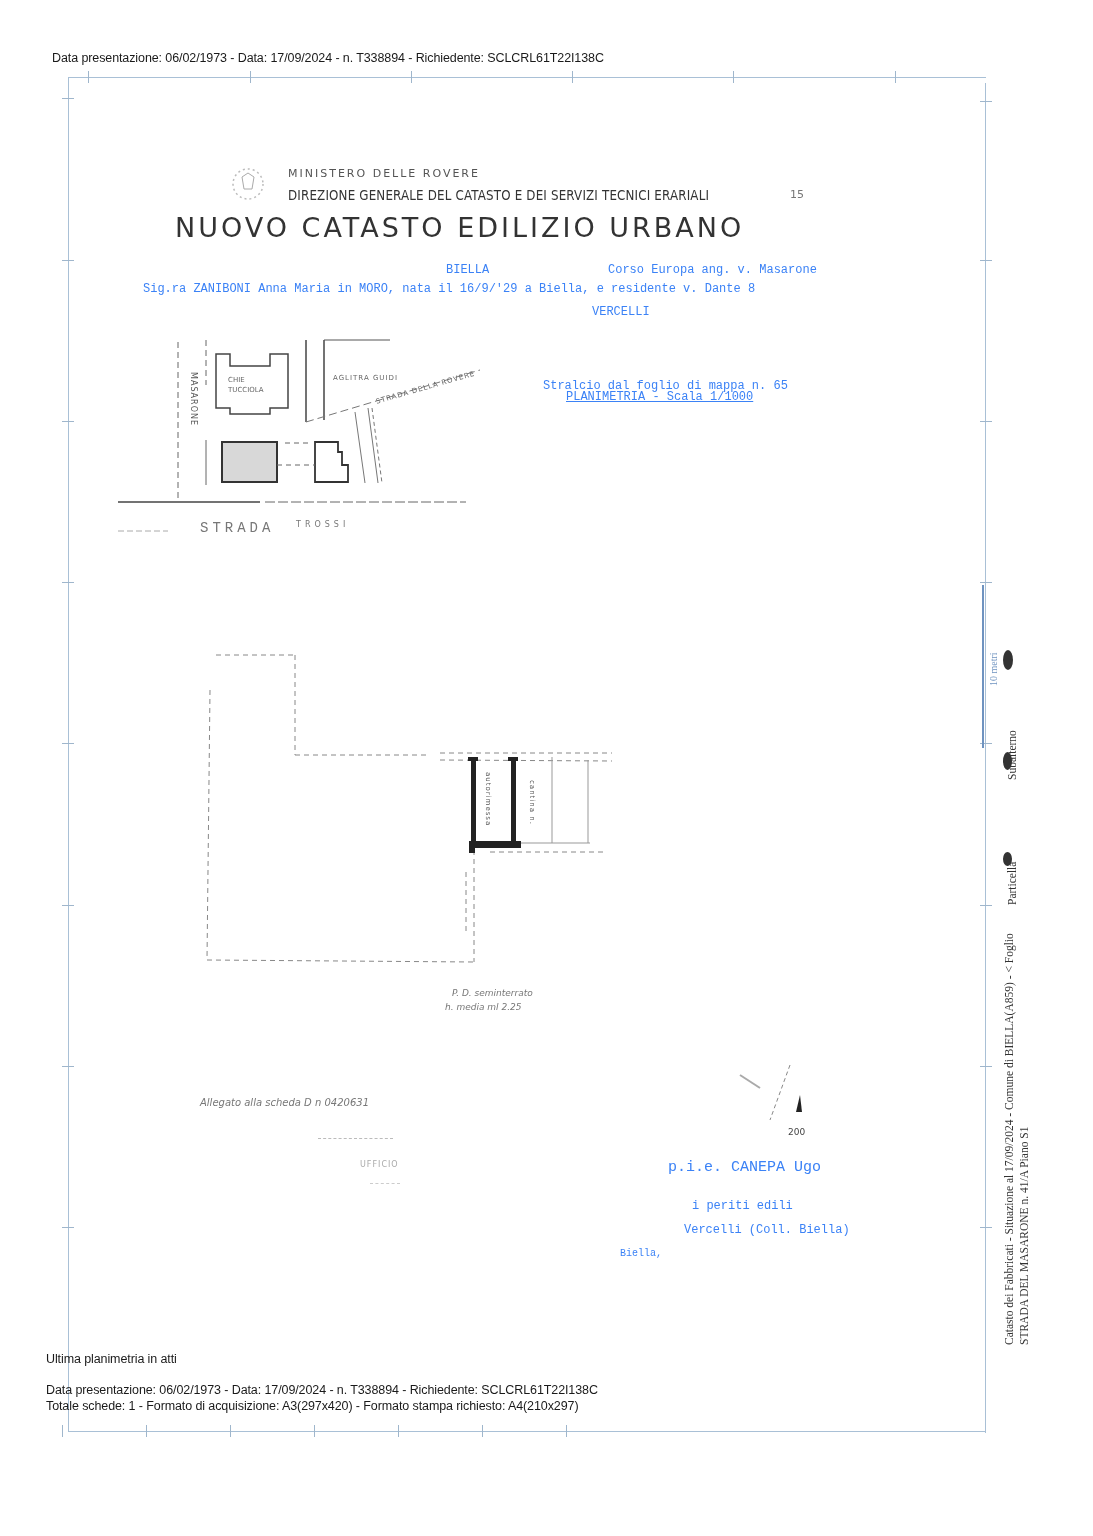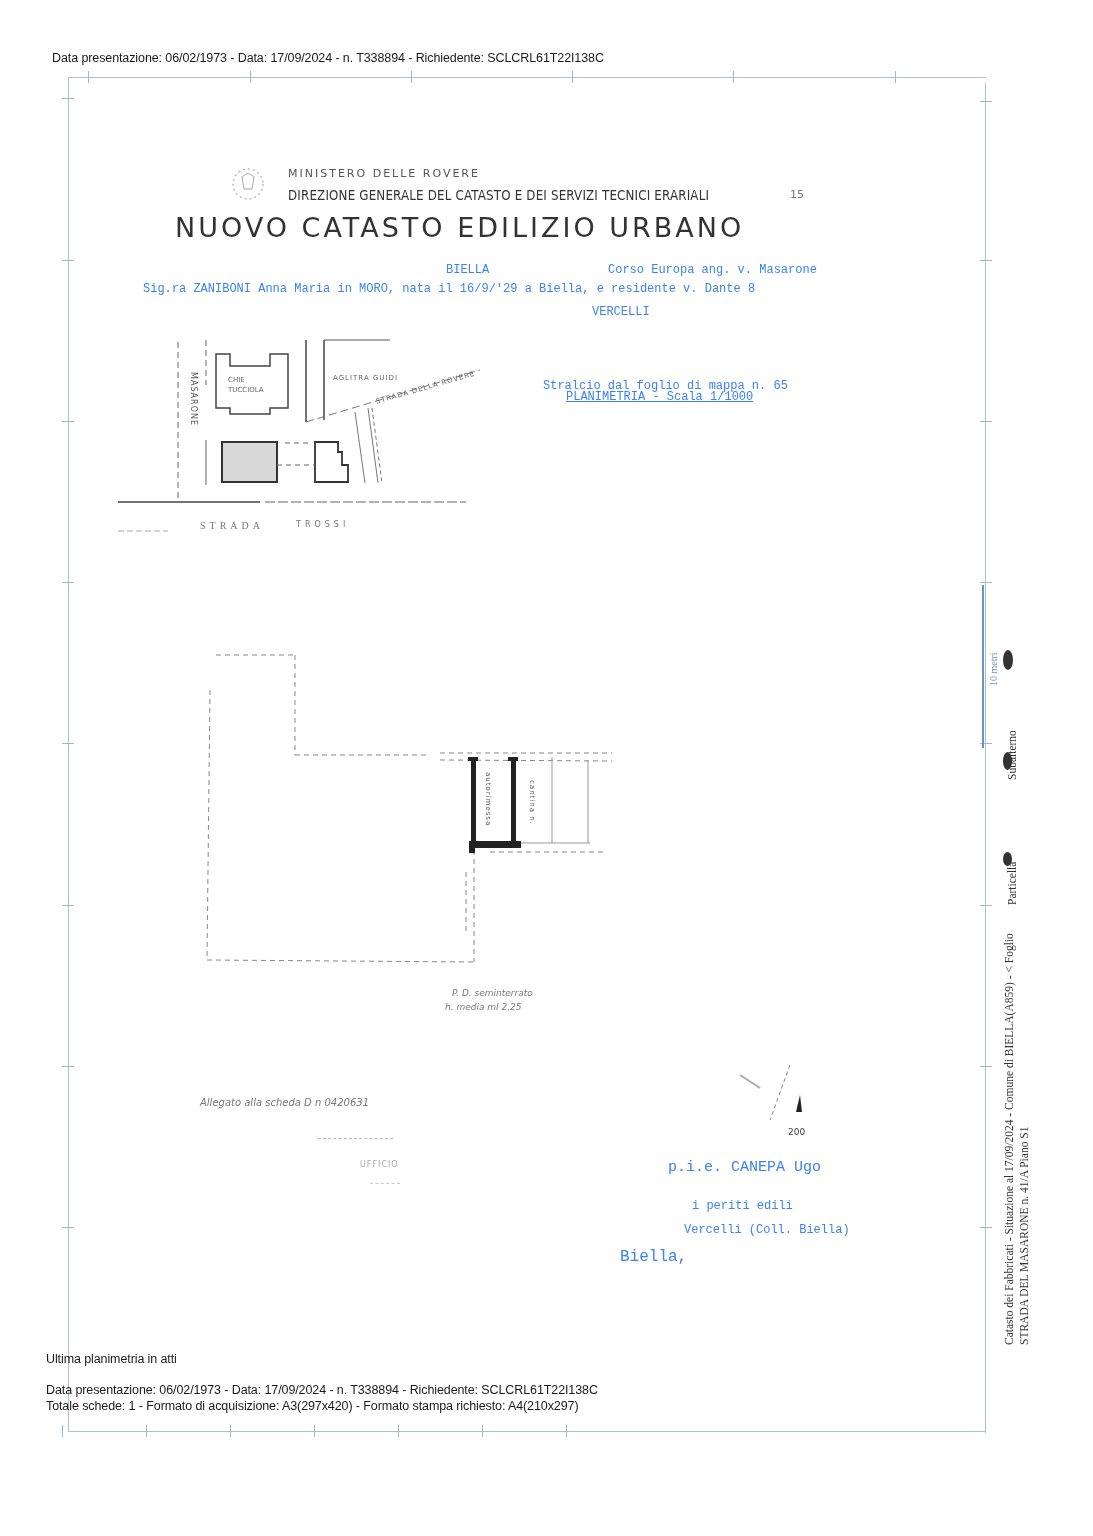--- a/index.html
+++ b/index.html
@@ -105,21 +105,21 @@
 
       <line x1="8" y1="172" x2="150" y2="172" stroke="#444" stroke-width="1.4"></line>
       <line x1="155" y1="172" x2="356" y2="172" stroke="#666" stroke-dasharray="10 3"></line>
       <line x1="8" y1="201" x2="58" y2="201" stroke="#aaa" stroke-dasharray="6 3"></line>
     </g>
   </svg>
   <div class="abs rot-label" style="left:198px; top:372px;">MASARONE</div>
   <div class="abs" style="left:228px; top:375px; font-family:'DejaVu Sans',sans-serif; font-size:7px; color:#666; width:40px; line-height:10px;">CHIE TUCCIOLA</div>
   <div class="abs" style="left:333px; top:374px; font-family:'DejaVu Sans',sans-serif; font-size:7px; color:#666; letter-spacing:1px;">AGLITRA GUIDI</div>
   <div class="abs" style="left:375px; top:398px; font-family:'DejaVu Sans',sans-serif; font-size:7px; color:#666; letter-spacing:1px; transform:rotate(-16deg); transform-origin:left top; white-space:nowrap;">STRADA DELLA ROVERE</div>
-  <div class="abs" style="left:200px; top:520px; font-family:Liberation Serif, serif; font-size:10px; color:#777; letter-spacing:4px;">STRADA</div>
+  <div class="abs" style="left:200px; top:520px; font-family:Liberation Mono, monospace; font-size:14px; color:#777; letter-spacing:4px;">STRADA</div>
   <div class="abs" style="left:296px; top:520px; font-family:'DejaVu Sans',sans-serif; font-size:8px; color:#777; letter-spacing:4px;">TROSSI</div>
 
   <div class="abs mono" style="left:566px; top:362px; font-size:12px; text-decoration:underline;margin-top:28px;">PLANIMETRIA - Scala 1/1000</div>
   <div class="abs mono" style="left:543px; top:379px; font-size:12px;">Stralcio dal foglio di mappa n. 65</div>
 </div>
 
 <div>
   <svg class="abs" style="left:190px; top:640px;" width="440" height="330">
     <g fill="none" stroke="#888" stroke-width="1" stroke-dasharray="5 4">
       <line x1="26" y1="15" x2="105" y2="15"></line>
@@ -162,21 +162,21 @@
   <line x1="60" y1="5" x2="40" y2="60" stroke="#888" stroke-dasharray="4 3"></line>
   <line x1="10" y1="15" x2="30" y2="28" stroke="#aaa" stroke-width="2"></line>
   <polygon points="66,52 70,35 72,52" fill="#222"></polygon>
 </svg>
 <div class="abs" style="left:788px; top:1127px; font-family:'DejaVu Sans',sans-serif; font-size:9px; color:#444; ">200</div>
 
 <div>
   <div class="abs mono" style="left:668px; top:1159px; font-size:15px;">p.i.e. CANEPA Ugo</div>
   <div class="abs mono" style="left:692px; top:1199px; font-size:12px;">i periti edili</div>
   <div class="abs mono" style="left:684px; top:1223px; font-size:12px;">Vercelli (Coll. Biella)</div>
-  <div class="abs mono" style="left:620px; top:1248px; font-size:16px;">Biella,</div>
+  <div class="abs mono" style="left:620px; top:1248px; font-size:10px;">Biella,</div>
 </div>
 
 <div>
   <div class="abs" style="left:982px; top:585px; width:2px; height:163px; background:#6f93c0;"></div>
   <div class="side-text" style="left:988px; top:686px; font-size:10px; color:#6f93c0;">10 metri</div>
   <div class="side-text" style="left:1003px; top:1345px; font-size:11.5px;">Catasto dei Fabbricati - Situazione al 17/09/2024 - Comune di BIELLA(A859) - &lt; Foglio</div>
   <div class="side-text" style="left:1006px; top:905px; font-size:11.5px;"><span>Particella</span></div>
   <div class="side-text" style="left:1006px; top:780px; font-size:11.5px;"><span>Subalterno</span></div>
   <div class="abs" style="left:1003px; top:852px; width:9px; height:14px; border-radius:50%; background:#333;"></div>
   <div class="abs" style="left:1003px; top:752px; width:9px; height:18px; border-radius:50%; background:#333;"></div>

